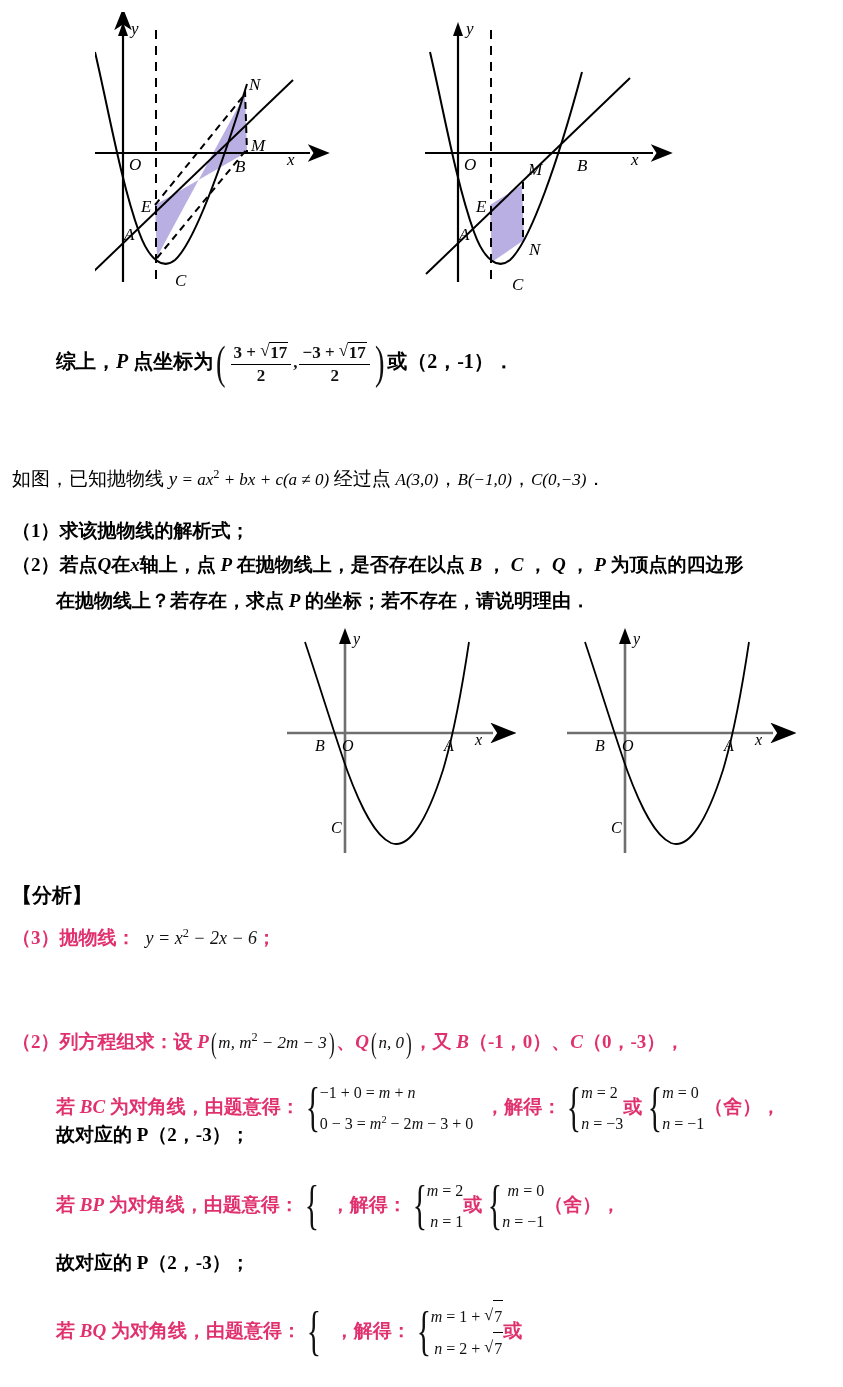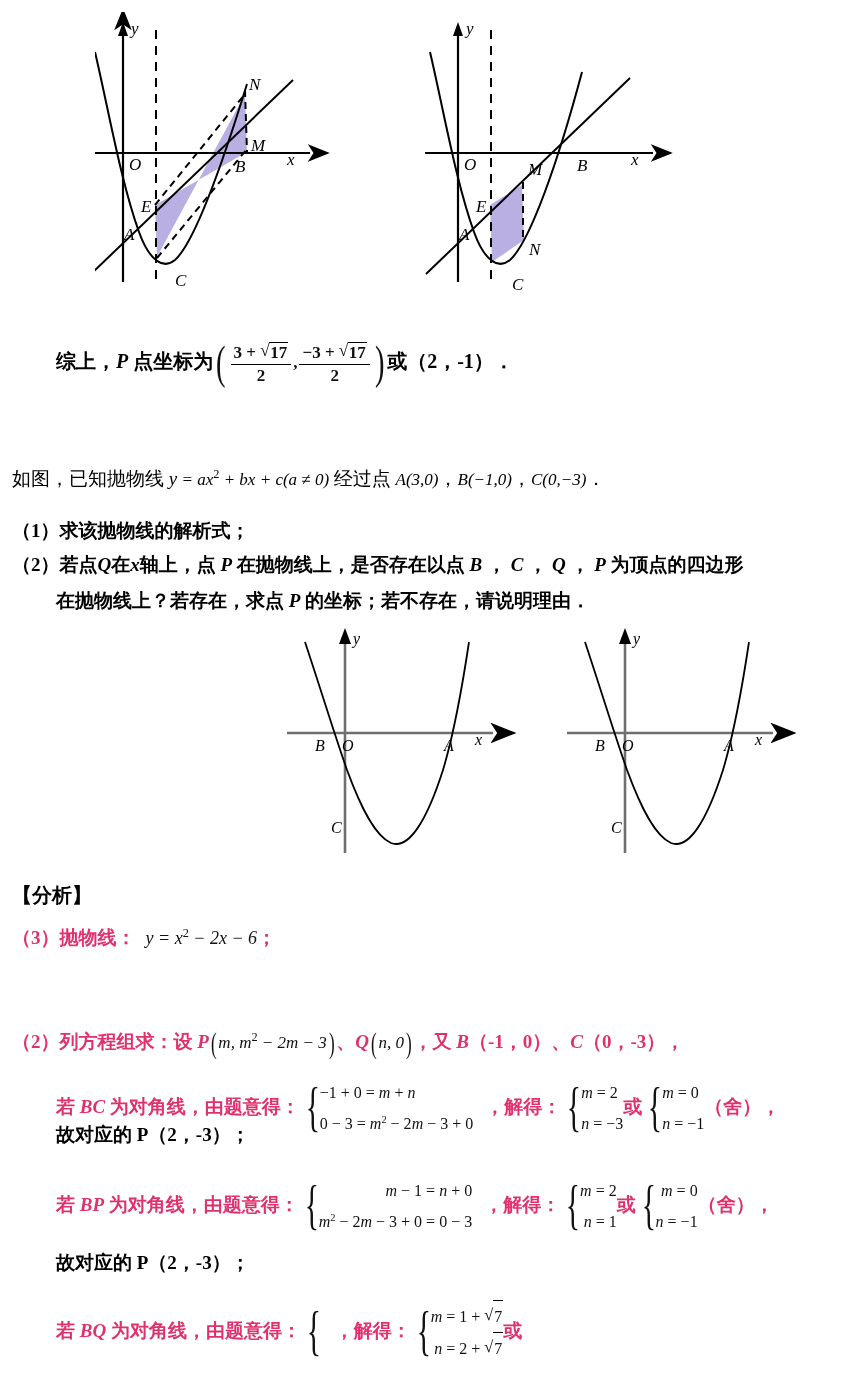--- a/index.html
+++ b/index.html
@@ -245,24 +245,20 @@
       </span><span class="pink b">（舍），</span>
   </div>
 
   <div class="tline pinkbody" style="left:56px; top:1122px; font-size:19px;">
     <span>故对应的 P（2，-3）；</span>
   </div>
 
   <div class="tline" style="left:56px; top:1175px; font-size:19px;text-align:right;">
     <span class="pink b">若 </span><span class="pink b mi">BP</span><span class="pink b"> 为对角线，由题意得：</span><span class="sys blk">
         <span class="brace">{</span>
-        <span class="rows">
-          <div><span class="mi">m</span> − 1 = <span class="mi">n</span> + 0</div>
-          <div><span class="mi">m</span><span class="supn">2</span> − 2<span class="mi">m</span> − 3 + 0 = 0 − 3</div>
-        </span>
       </span><span class="pink b" style="margin-left:12px;">，解得：</span><span class="sys blk">
         <span class="brace">{</span>
         <span class="rows">
           <div><span class="mi">m</span> = 2</div>
           <div><span class="mi">n</span> = 1</div>
         </span>
       </span><span class="pink b">或</span><span class="sys blk">
         <span class="brace">{</span>
         <span class="rows">
           <div><span class="mi">m</span> = 0</div>

